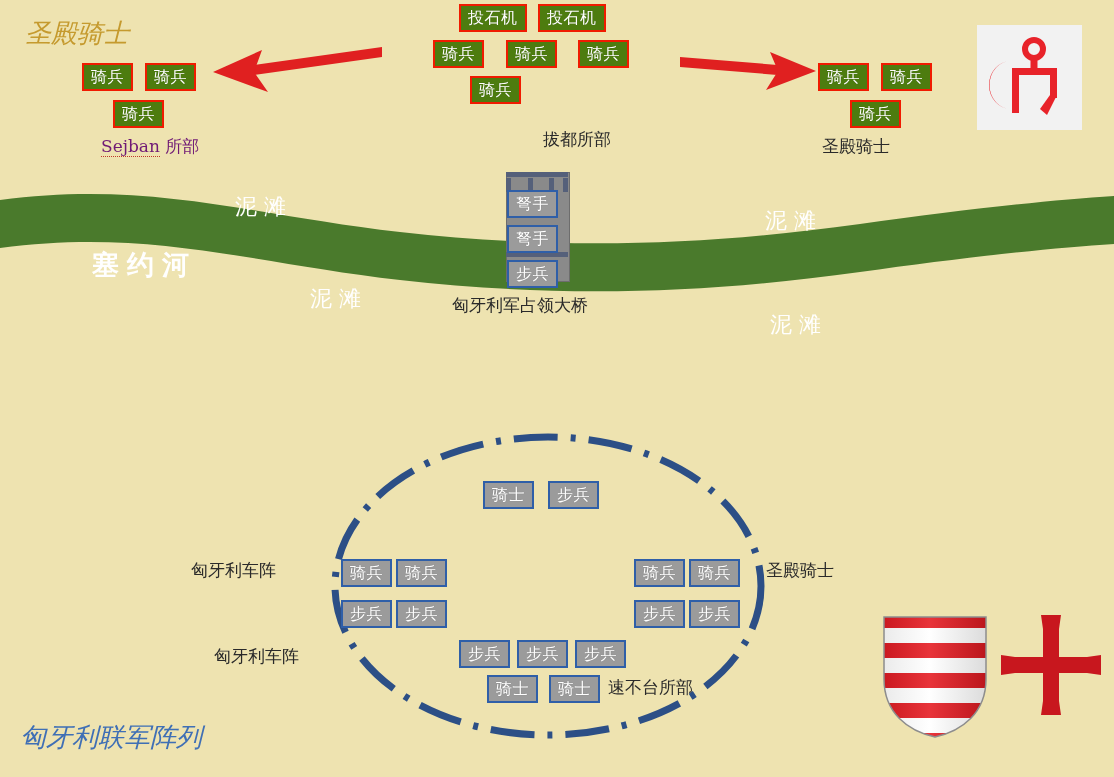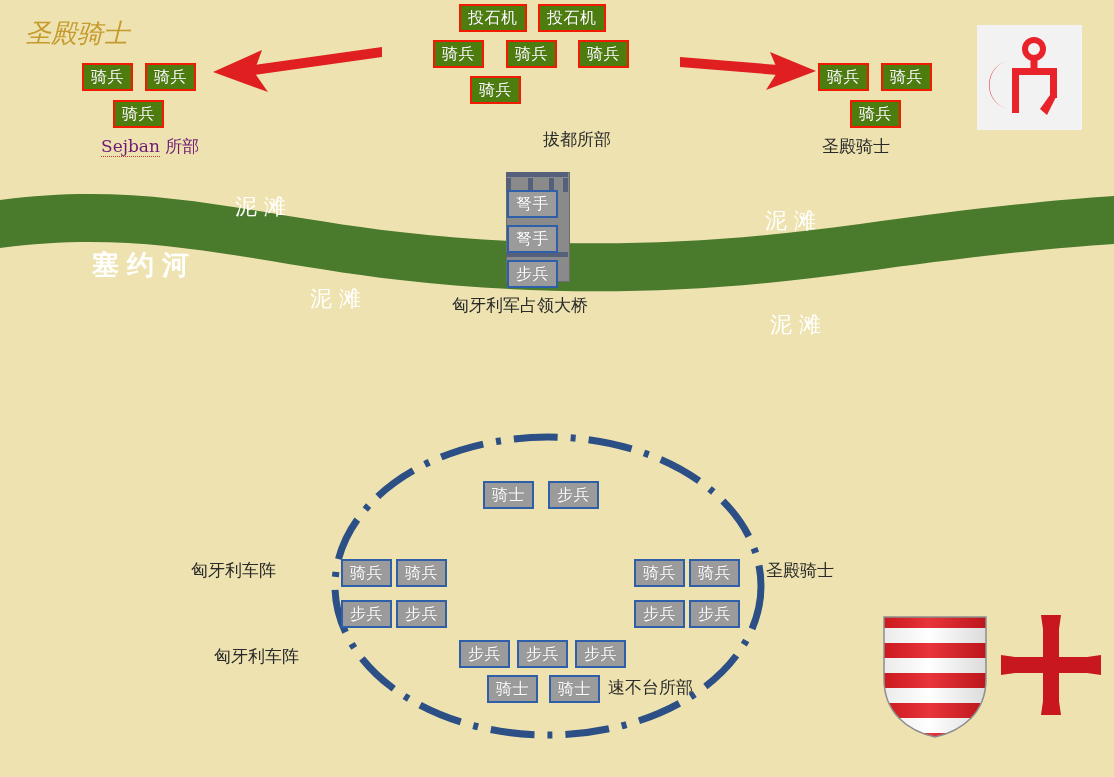--- a/index.html
+++ b/index.html
@@ -243,20 +243,21 @@
   <div class="unit hung" style="left:689px; top:559px;">骑兵</div>
   <div class="unit hung" style="left:634px; top:600px;">步兵</div>
   <div class="unit hung" style="left:689px; top:600px;">步兵</div>
 
   <div class="unit hung" style="left:459px; top:640px;">步兵</div>
   <div class="unit hung" style="left:517px; top:640px;">步兵</div>
   <div class="unit hung" style="left:575px; top:640px;">步兵</div>
   <div class="unit hung" style="left:487px; top:675px;">骑士</div>
   <div class="unit hung" style="left:549px; top:675px;">骑士</div>
 
+  <div class="lbl army-title-hung" style="left:20px; top:724px;">匈牙利联军阵列</div>
 
   <svg class="emblem" style="left:880px; top:613px;" width="110" height="128" viewBox="0 0 110 128" xmlns="http://www.w3.org/2000/svg">
     <defs>
       <clipPath id="shieldClip">
         <path d="M4,4 L106,4 L106,66 C106,100 82,118 55,124 C28,118 4,100 4,66 Z"></path>
       </clipPath>
       <linearGradient id="whiteG" x1="0" y1="0" x2="1" y2="0">
         <stop offset="0%" stop-color="#e9e9e9"></stop>
         <stop offset="45%" stop-color="#ffffff"></stop>
         <stop offset="100%" stop-color="#d9d9d9"></stop>

